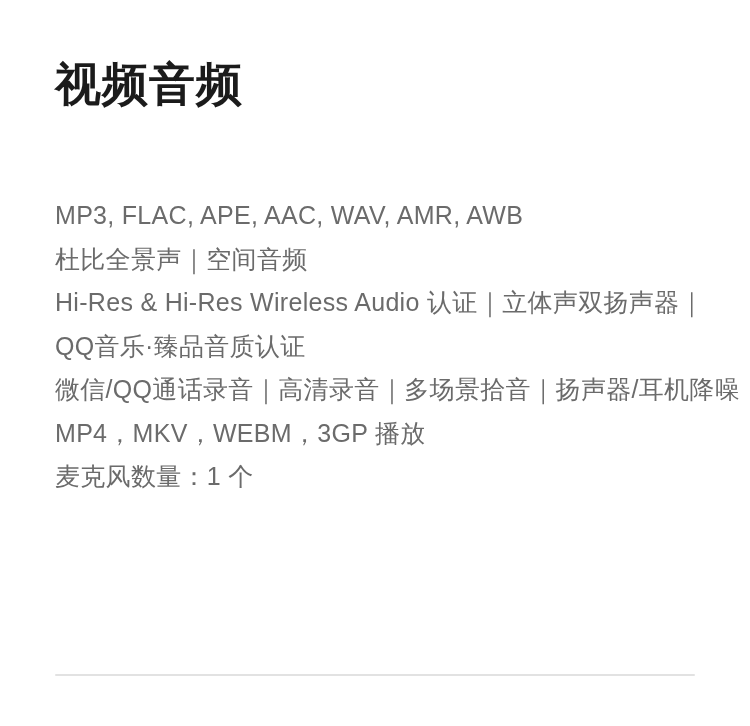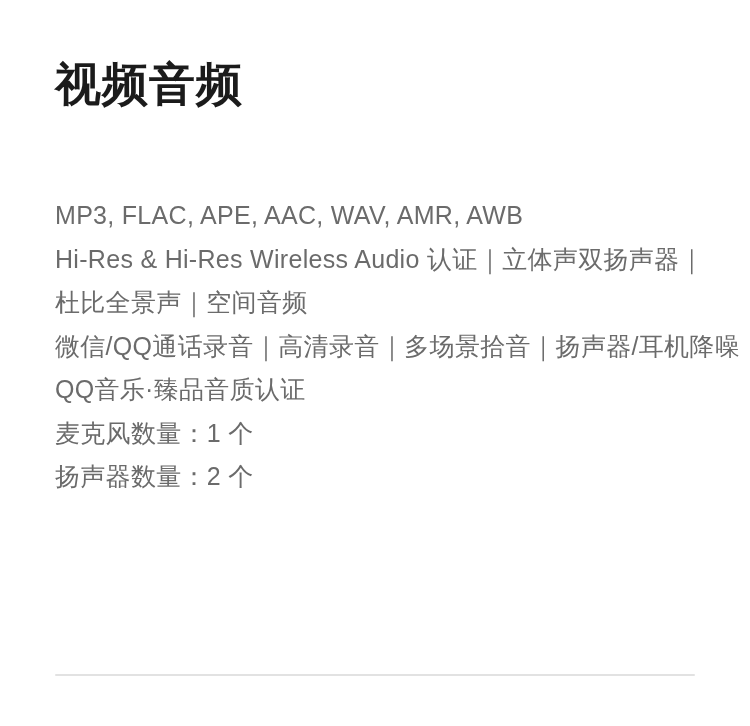--- a/index.html
+++ b/index.html
@@ -52,22 +52,22 @@
   }
 </style>
 </head>
 <body>
 
 <div class="spec-section">
   <h2 class="section-title">视频音频</h2>
 
   <div class="spec-lines">
     <div class="spec-line">MP3, FLAC, APE, AAC, WAV, AMR, AWB</div>
+    <div class="spec-line">杜比全景声｜空间音频</div>
     <div class="spec-line">Hi-Res &amp; Hi-Res Wireless Audio 认证｜立体声双扬声器｜</div>
-    <div class="spec-line">杜比全景声｜空间音频</div>
+    <div class="spec-line">QQ音乐·臻品音质认证</div>
     <div class="spec-line">微信/QQ通话录音｜高清录音｜多场景拾音｜扬声器/耳机降噪</div>
-    <div class="spec-line">QQ音乐·臻品音质认证</div>
+    <div class="spec-line">MP4，MKV，WEBM，3GP 播放</div>
     <div class="spec-line">麦克风数量：1 个</div>
-    <div class="spec-line">扬声器数量：2 个</div>
   </div>
 
   <div class="section-divider"></div>
 </div>
 
 </body></html>

